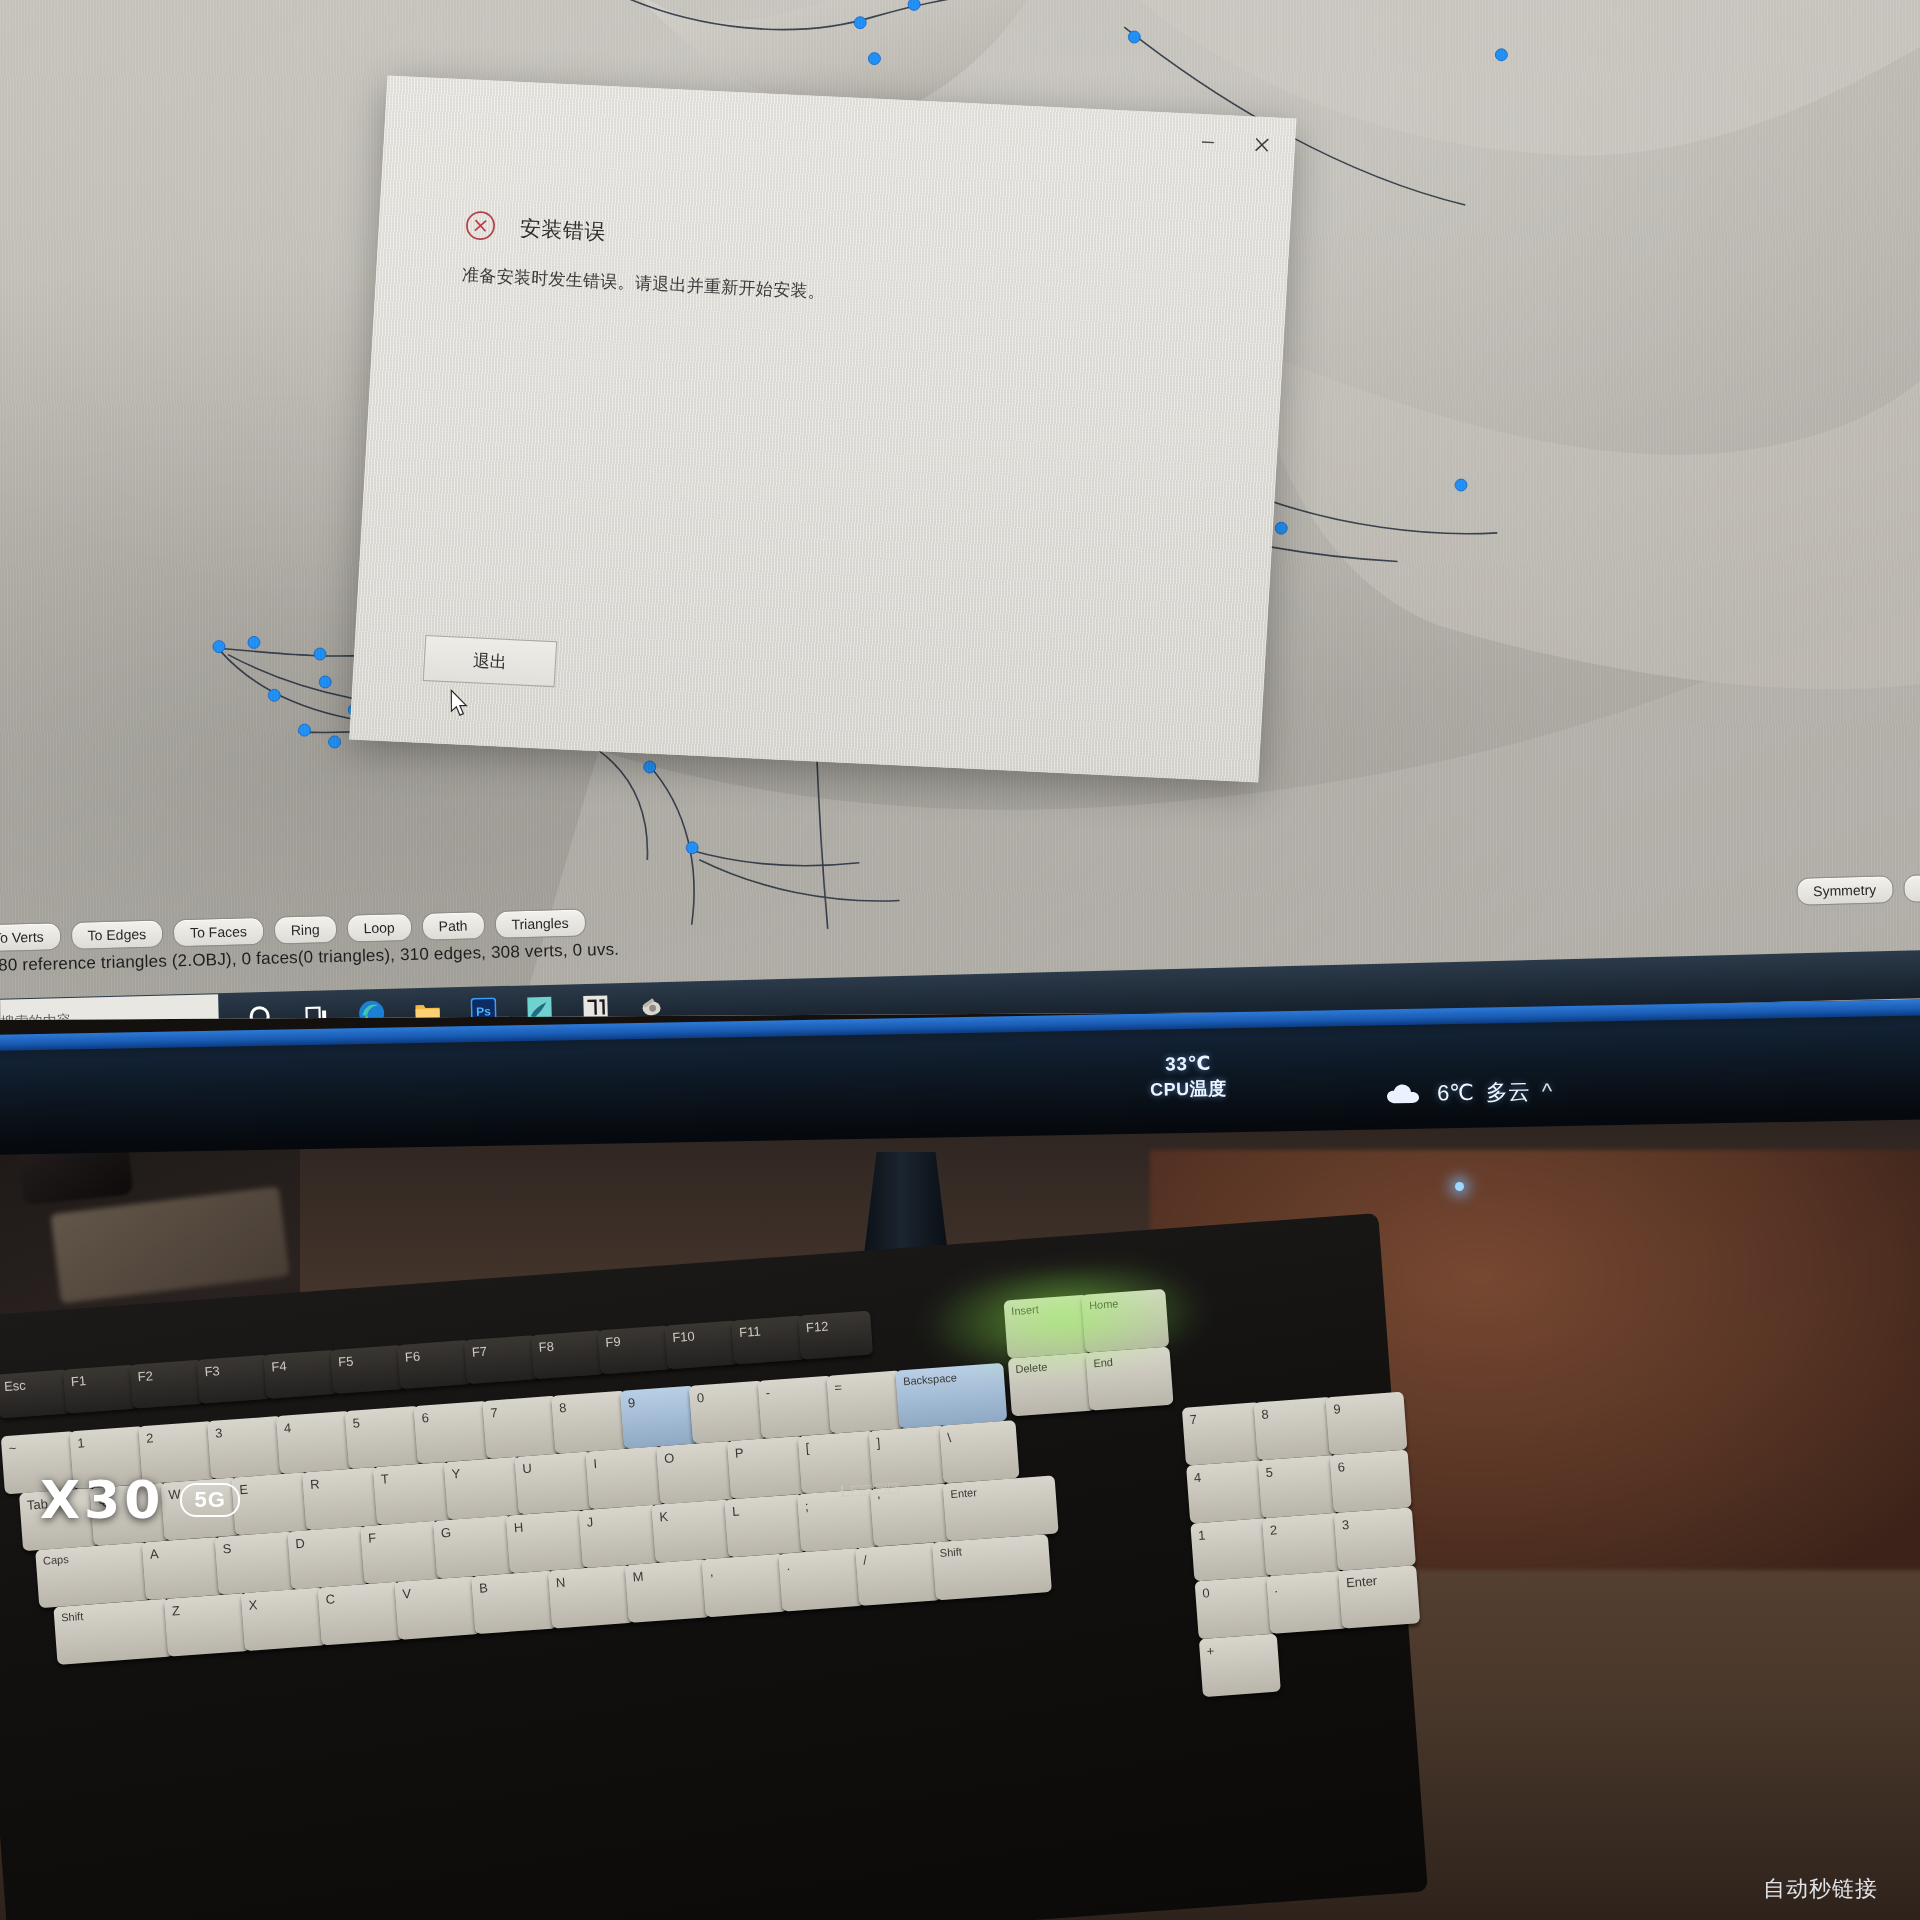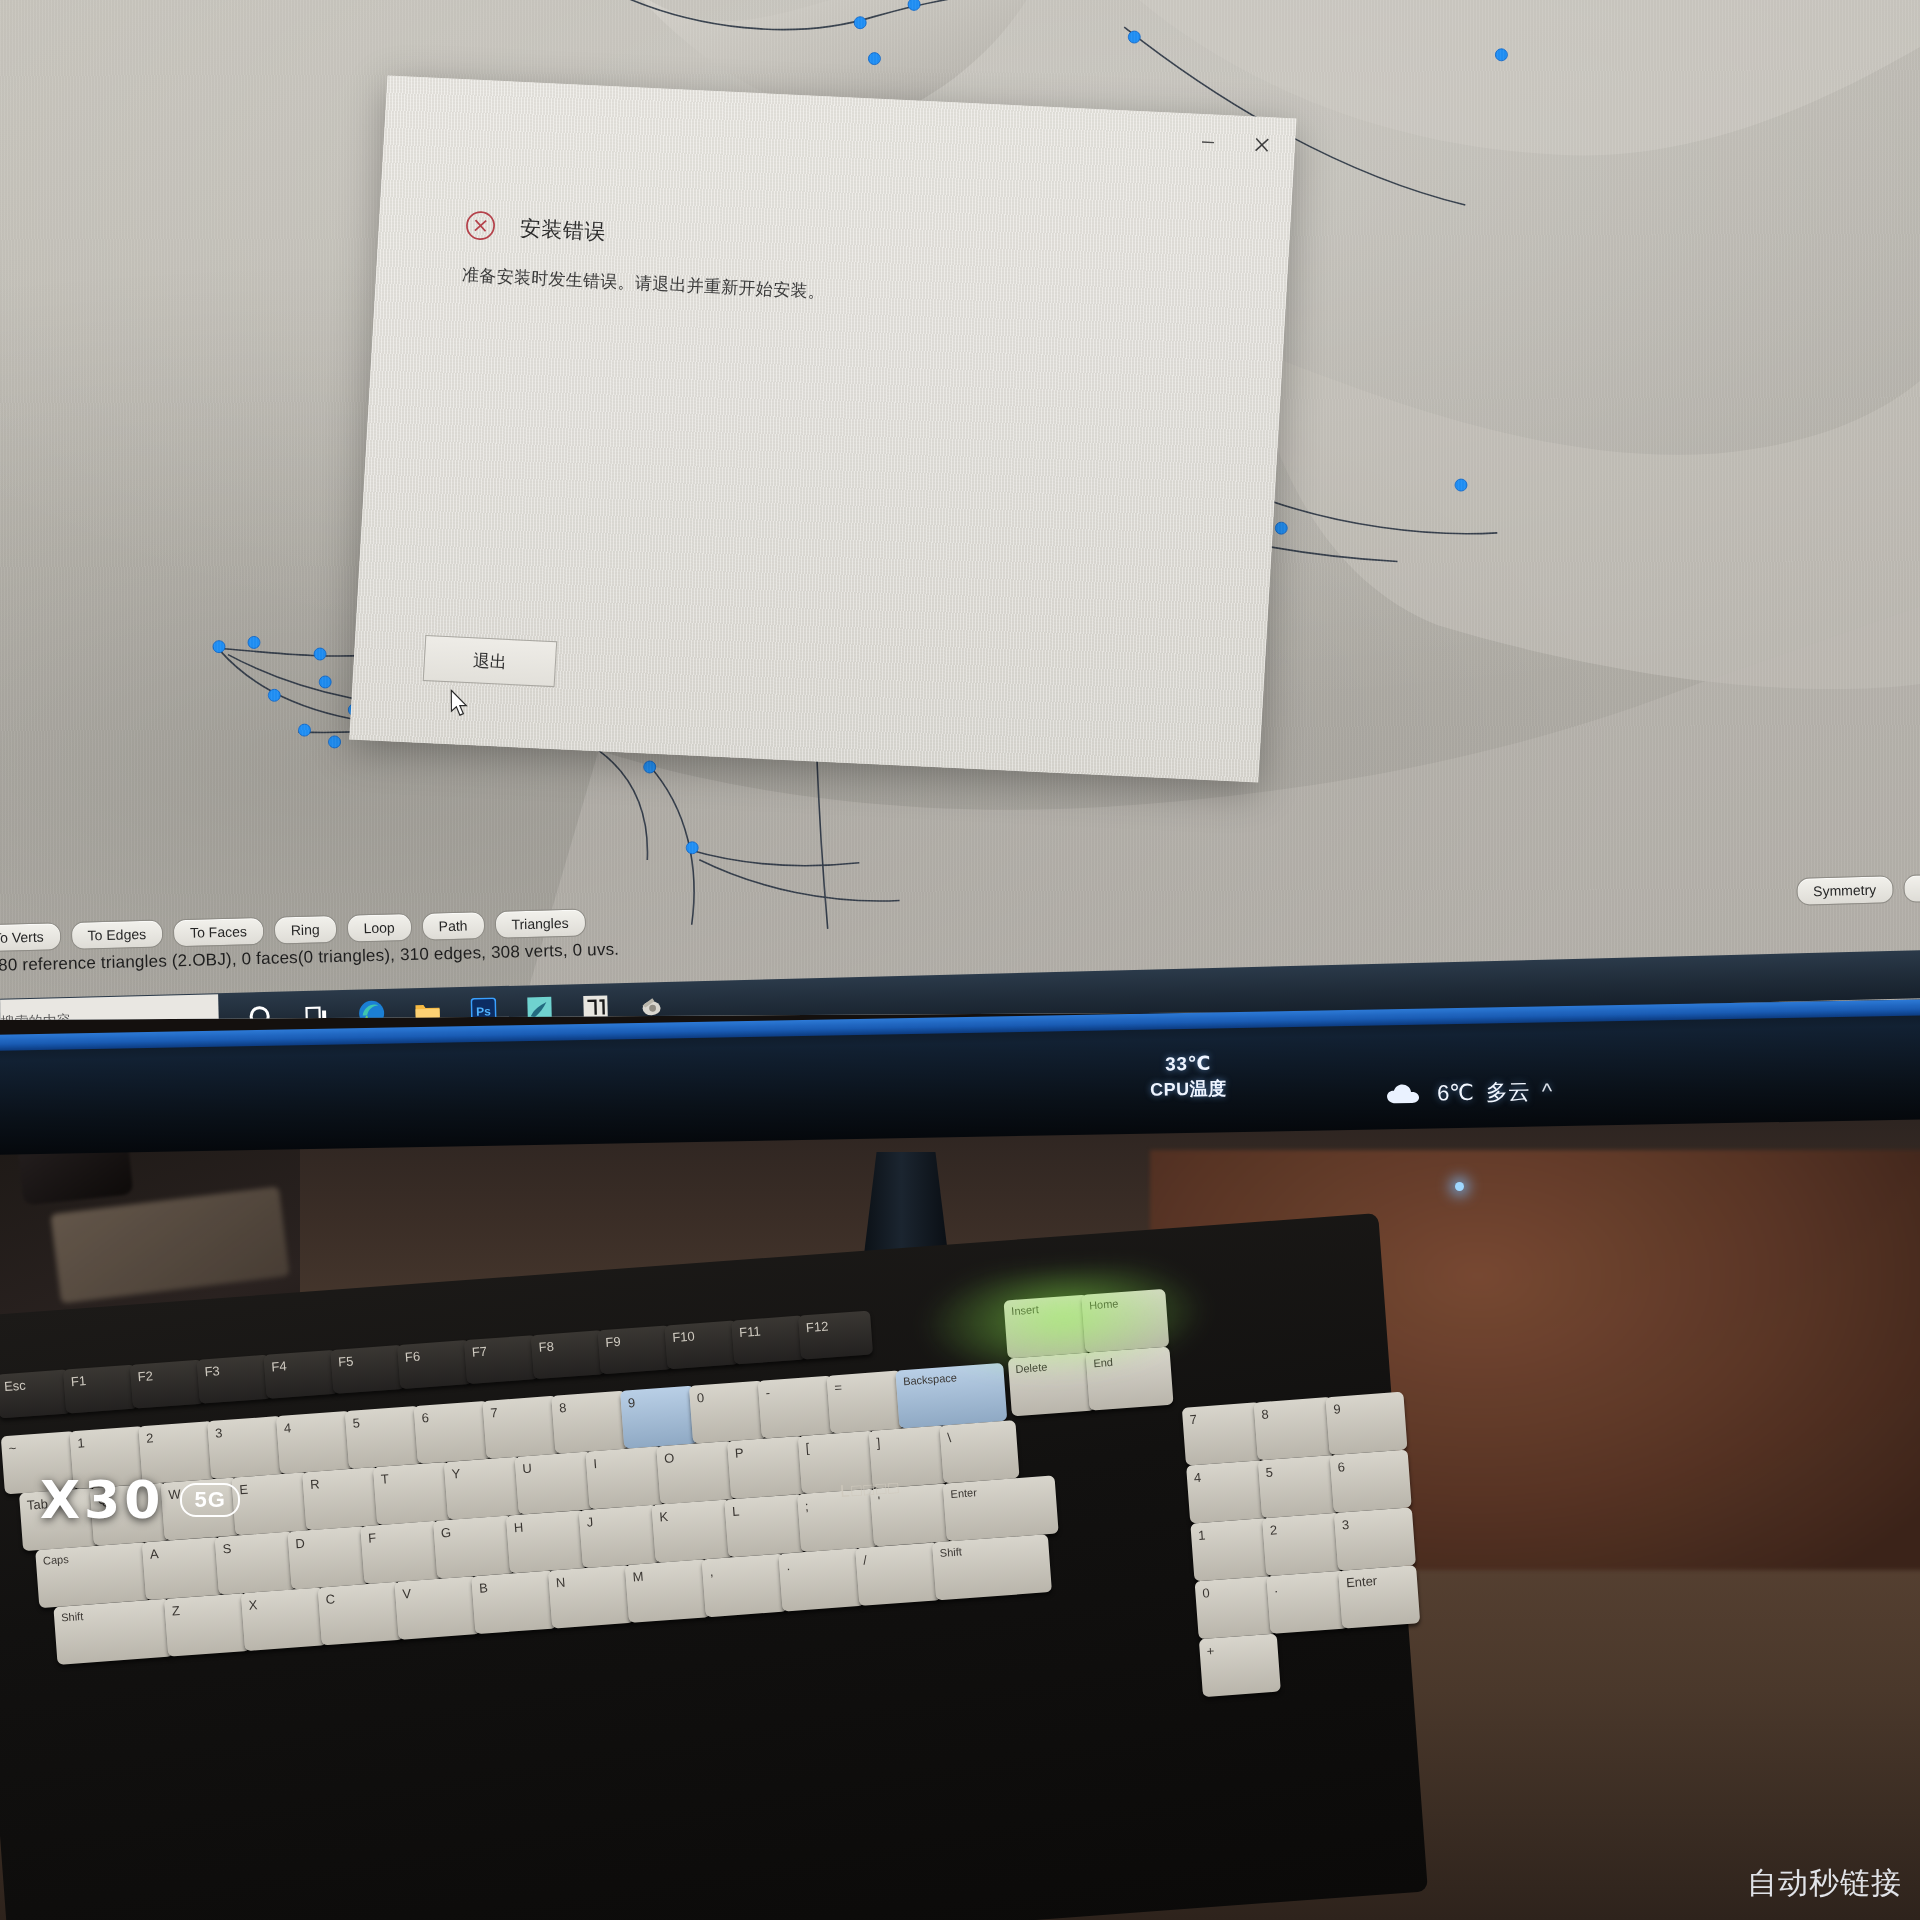--- a/index.html
+++ b/index.html
@@ -147,21 +147,21 @@
   .kb-brand{position:absolute;left:840px;top:1480px;color:#cfc9bd;font-size:17px;
        letter-spacing:2px;transform:rotate(-4deg);opacity:.85;}
 
   
   .wm-left{position:absolute;left:40px;top:1470px;display:flex;align-items:center;gap:16px;}
   .wm-x30{font-size:52px;font-weight:bold;color:#ffffff;letter-spacing:4px;
           font-family:"DejaVu Sans","Liberation Sans",sans-serif;
           text-shadow:0 2px 8px rgba(0,0,0,.7);}
   .wm-5g{border:2px solid #fff;border-radius:16px;padding:2px 12px;color:#fff;
          font-size:22px;font-weight:bold;letter-spacing:1px;}
-  .wm-right{position:absolute;right:18px;bottom:16px;color:#cfd8e4;font-size:30px;
+  .wm-right{position:absolute;right:42px;bottom:16px;color:#cfd8e4;font-size:22px;
             letter-spacing:1px;opacity:.92;}
   .wm-right .hl{color:#f0f4fa;}
 </style>
 </head>
 <body>
 
 <div id="stage">
 
   <div class="room"></div>
   <div class="room-left"></div>

